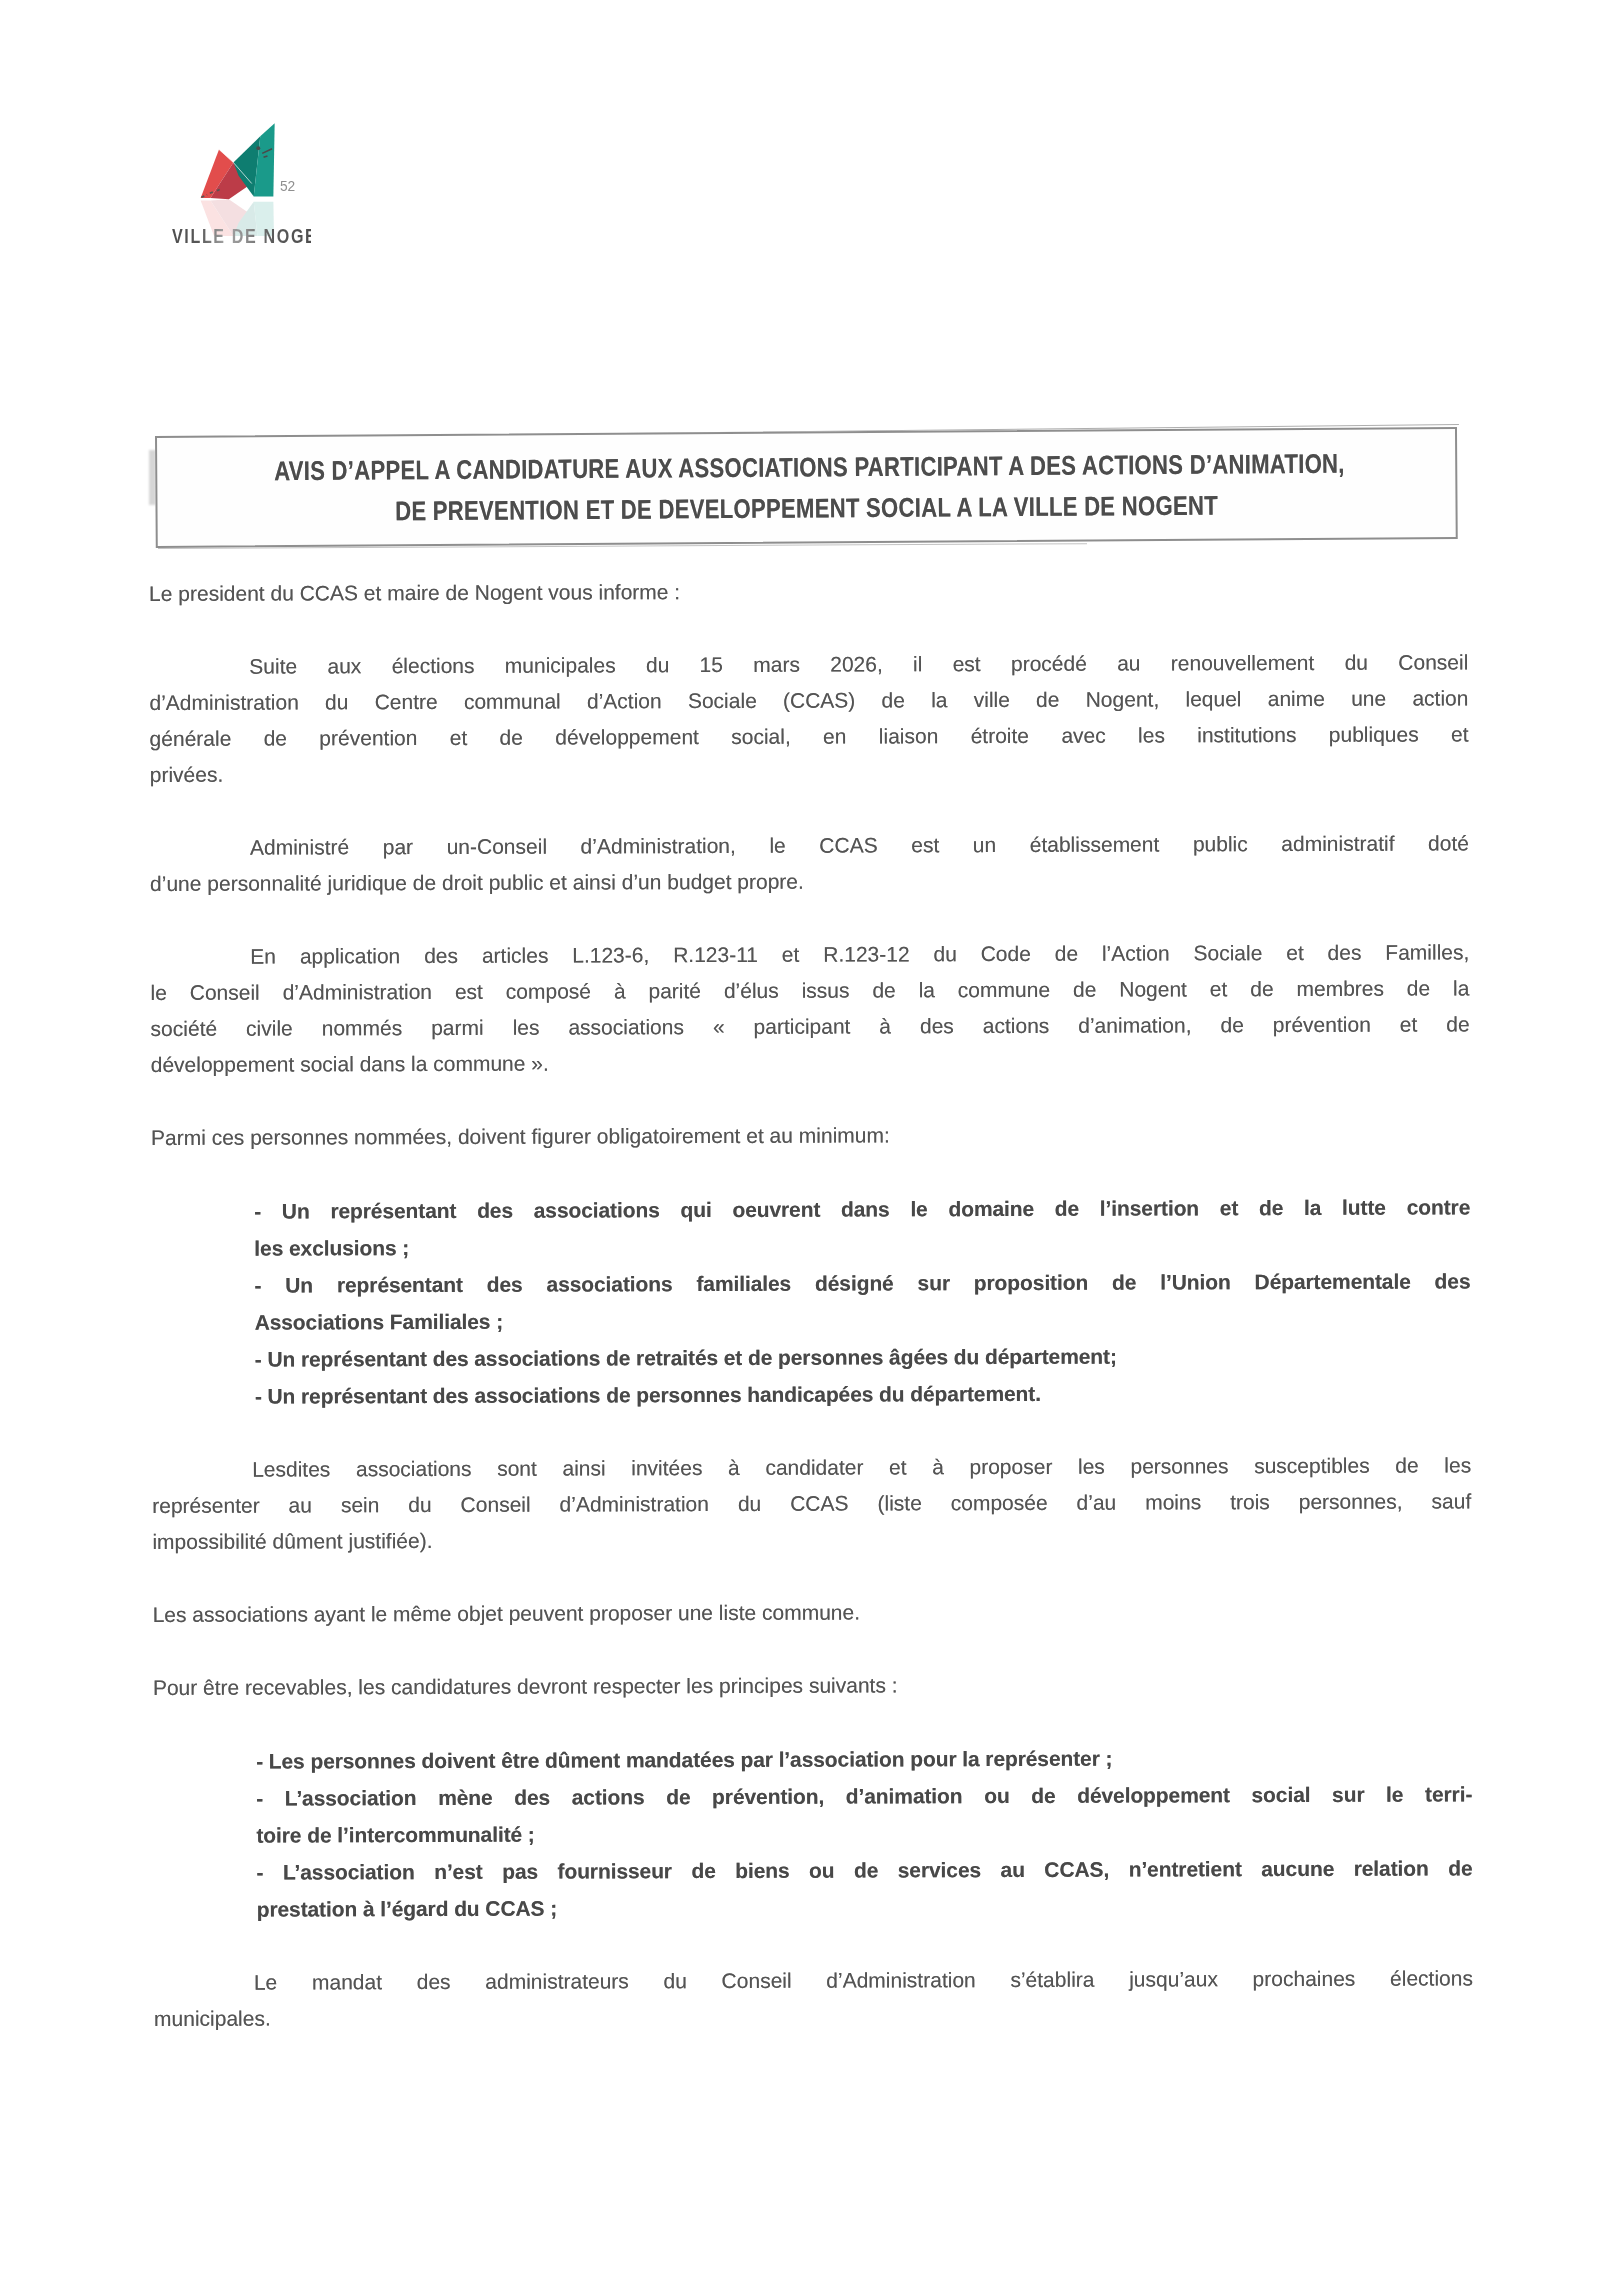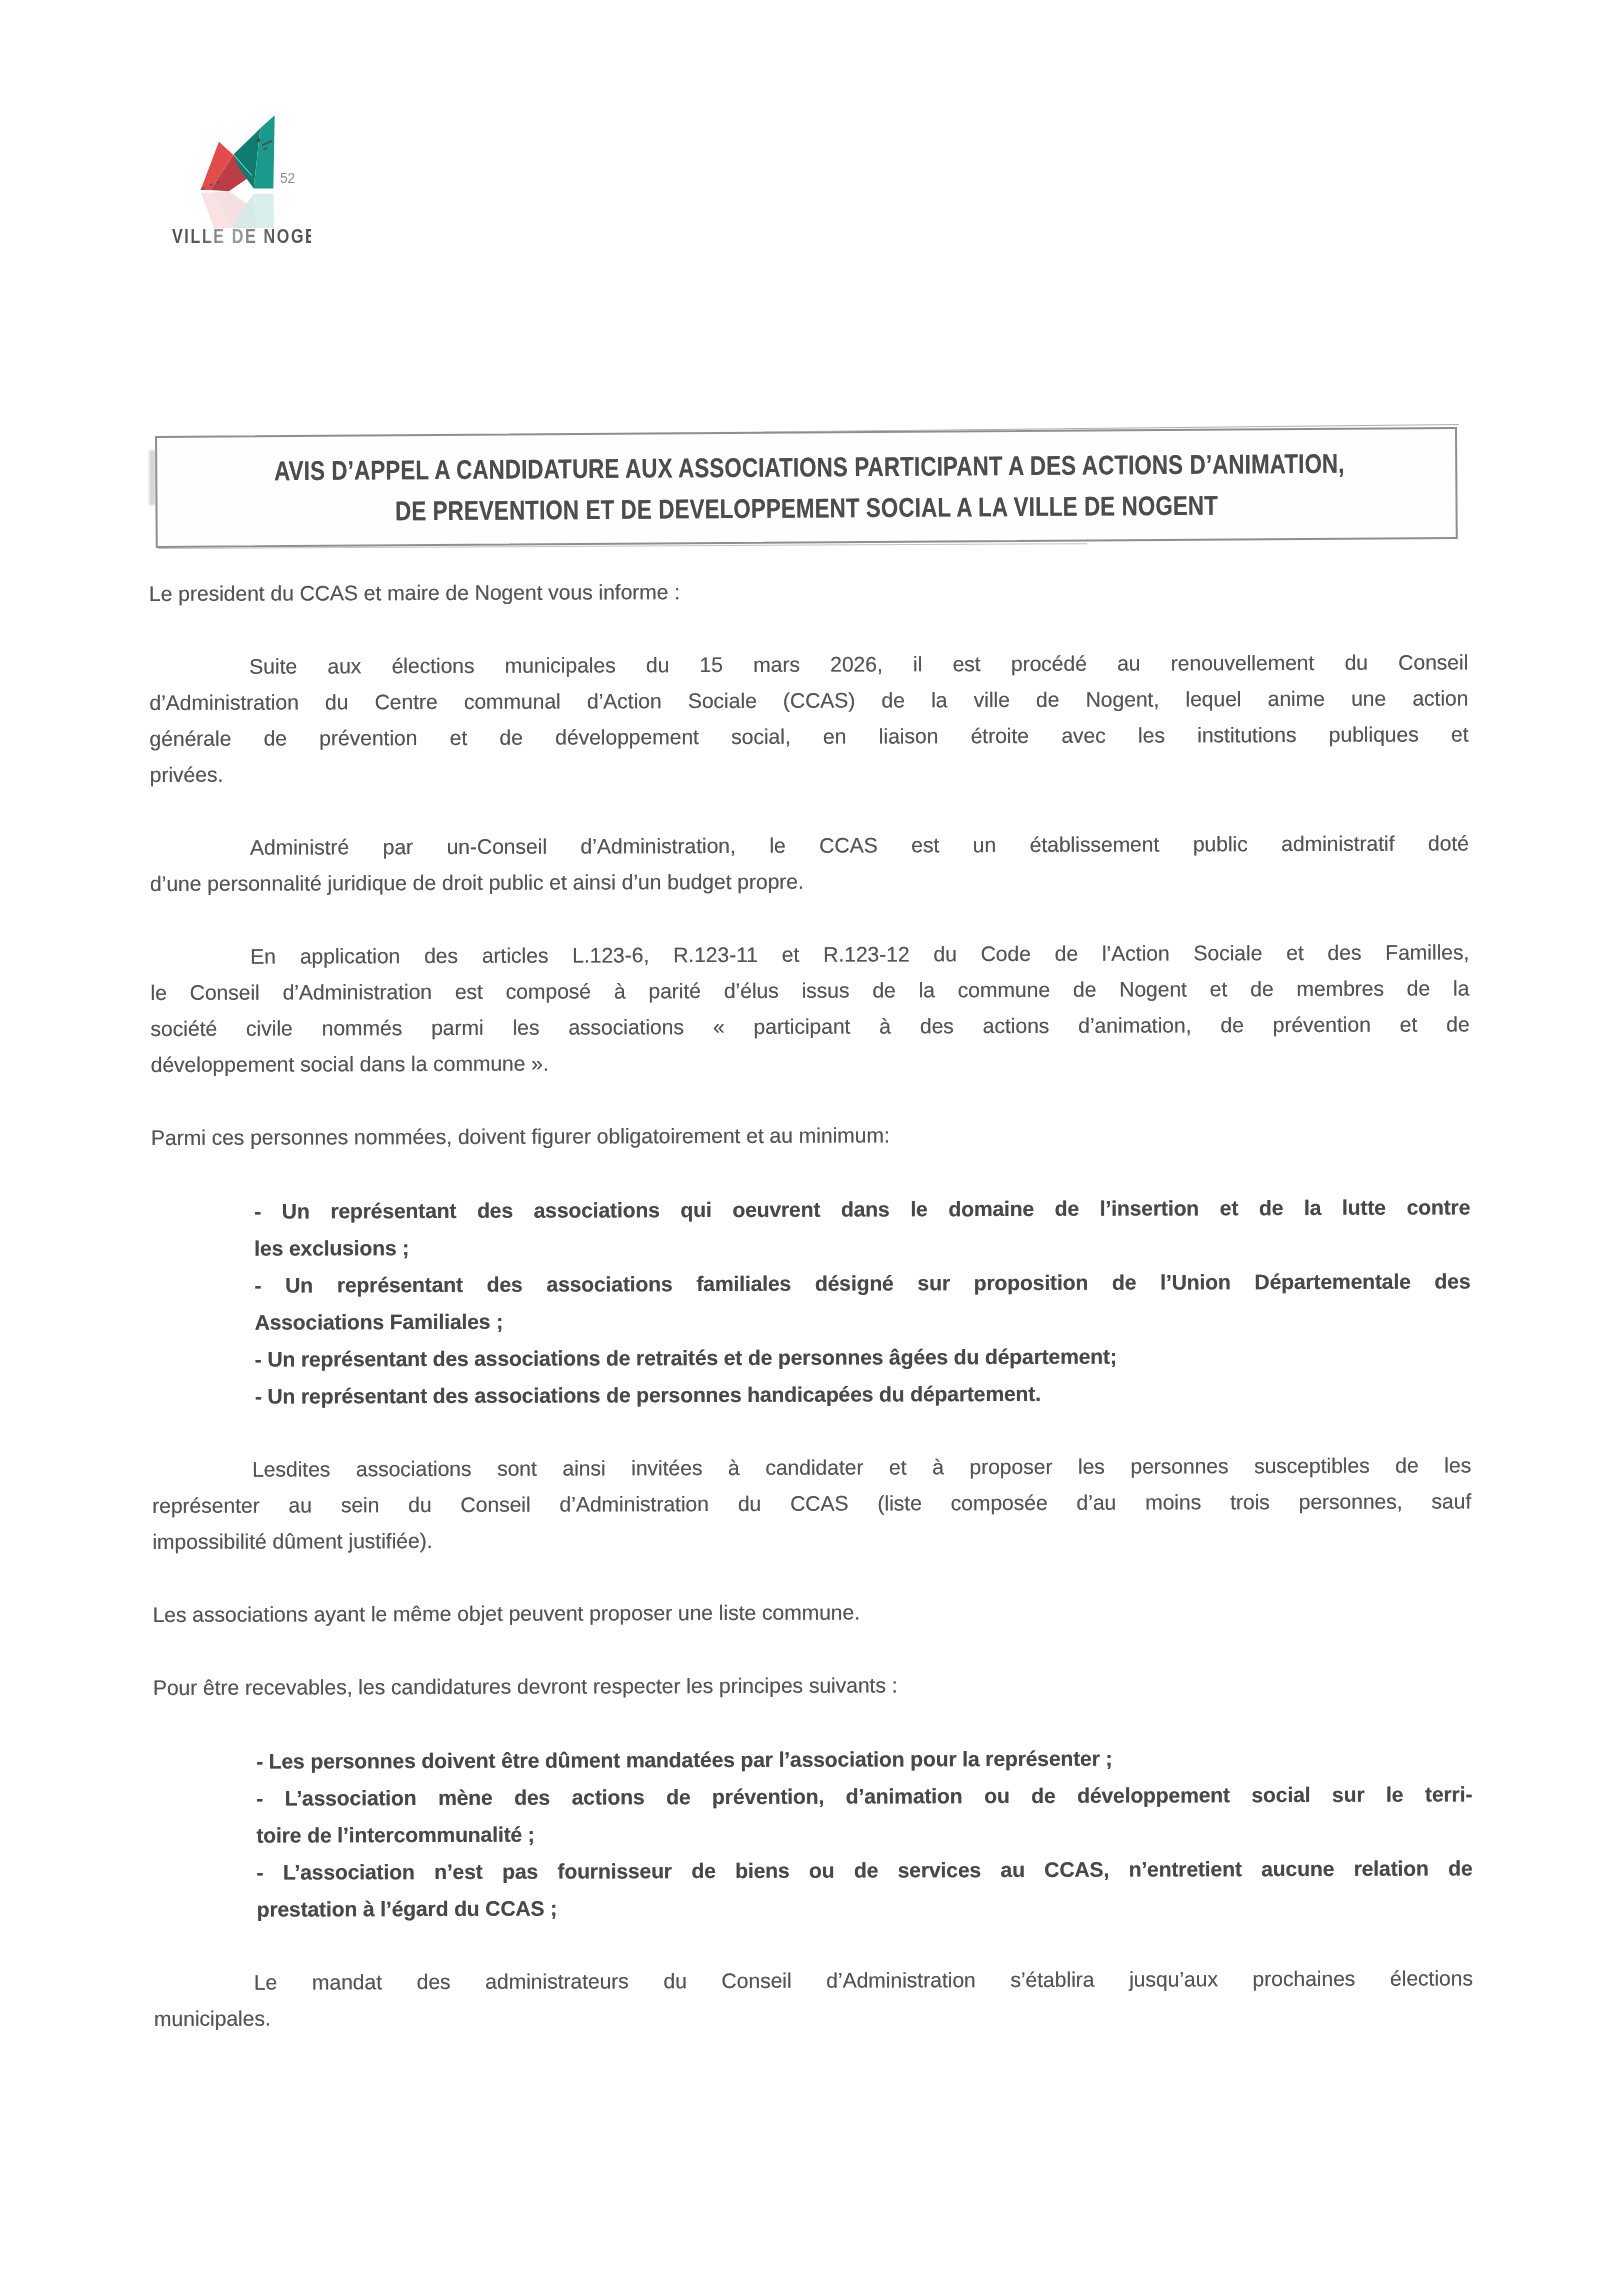--- a/index.html
+++ b/index.html
@@ -2,21 +2,21 @@
 <html style="font-size:10.5px"><head>
 <meta charset="utf-8">
 <style>
   html,body{margin:0;padding:0;}
   body{
     width:1623px;height:2295px;position:relative;background:#ffffff;
     font-family:"Liberation Sans","DejaVu Sans",sans-serif;
     overflow:hidden;
   }
   
-  .logo{position:absolute;left:171px;top:110px;width:151px;height:131px;}
+  .logo{position:absolute;left:171px;top:118px;width:151px;height:131px;}
   .logo svg{display:block;}
   .logo-caption{
     position:absolute;left:172px;top:225px;width:170px;
     font-size:19.6px;font-weight:600;letter-spacing:2px;white-space:nowrap;
     transform:scaleX(0.82);transform-origin:left center;
     background:linear-gradient(90deg,#4e4e4e 0%,#585858 20%,#a4a4a4 38%,#8f8f8f 52%,#5a5a5a 72%,#4e4e4e 100%);
     -webkit-background-clip:text;background-clip:text;color:transparent;
   }
   
   .title-box{

